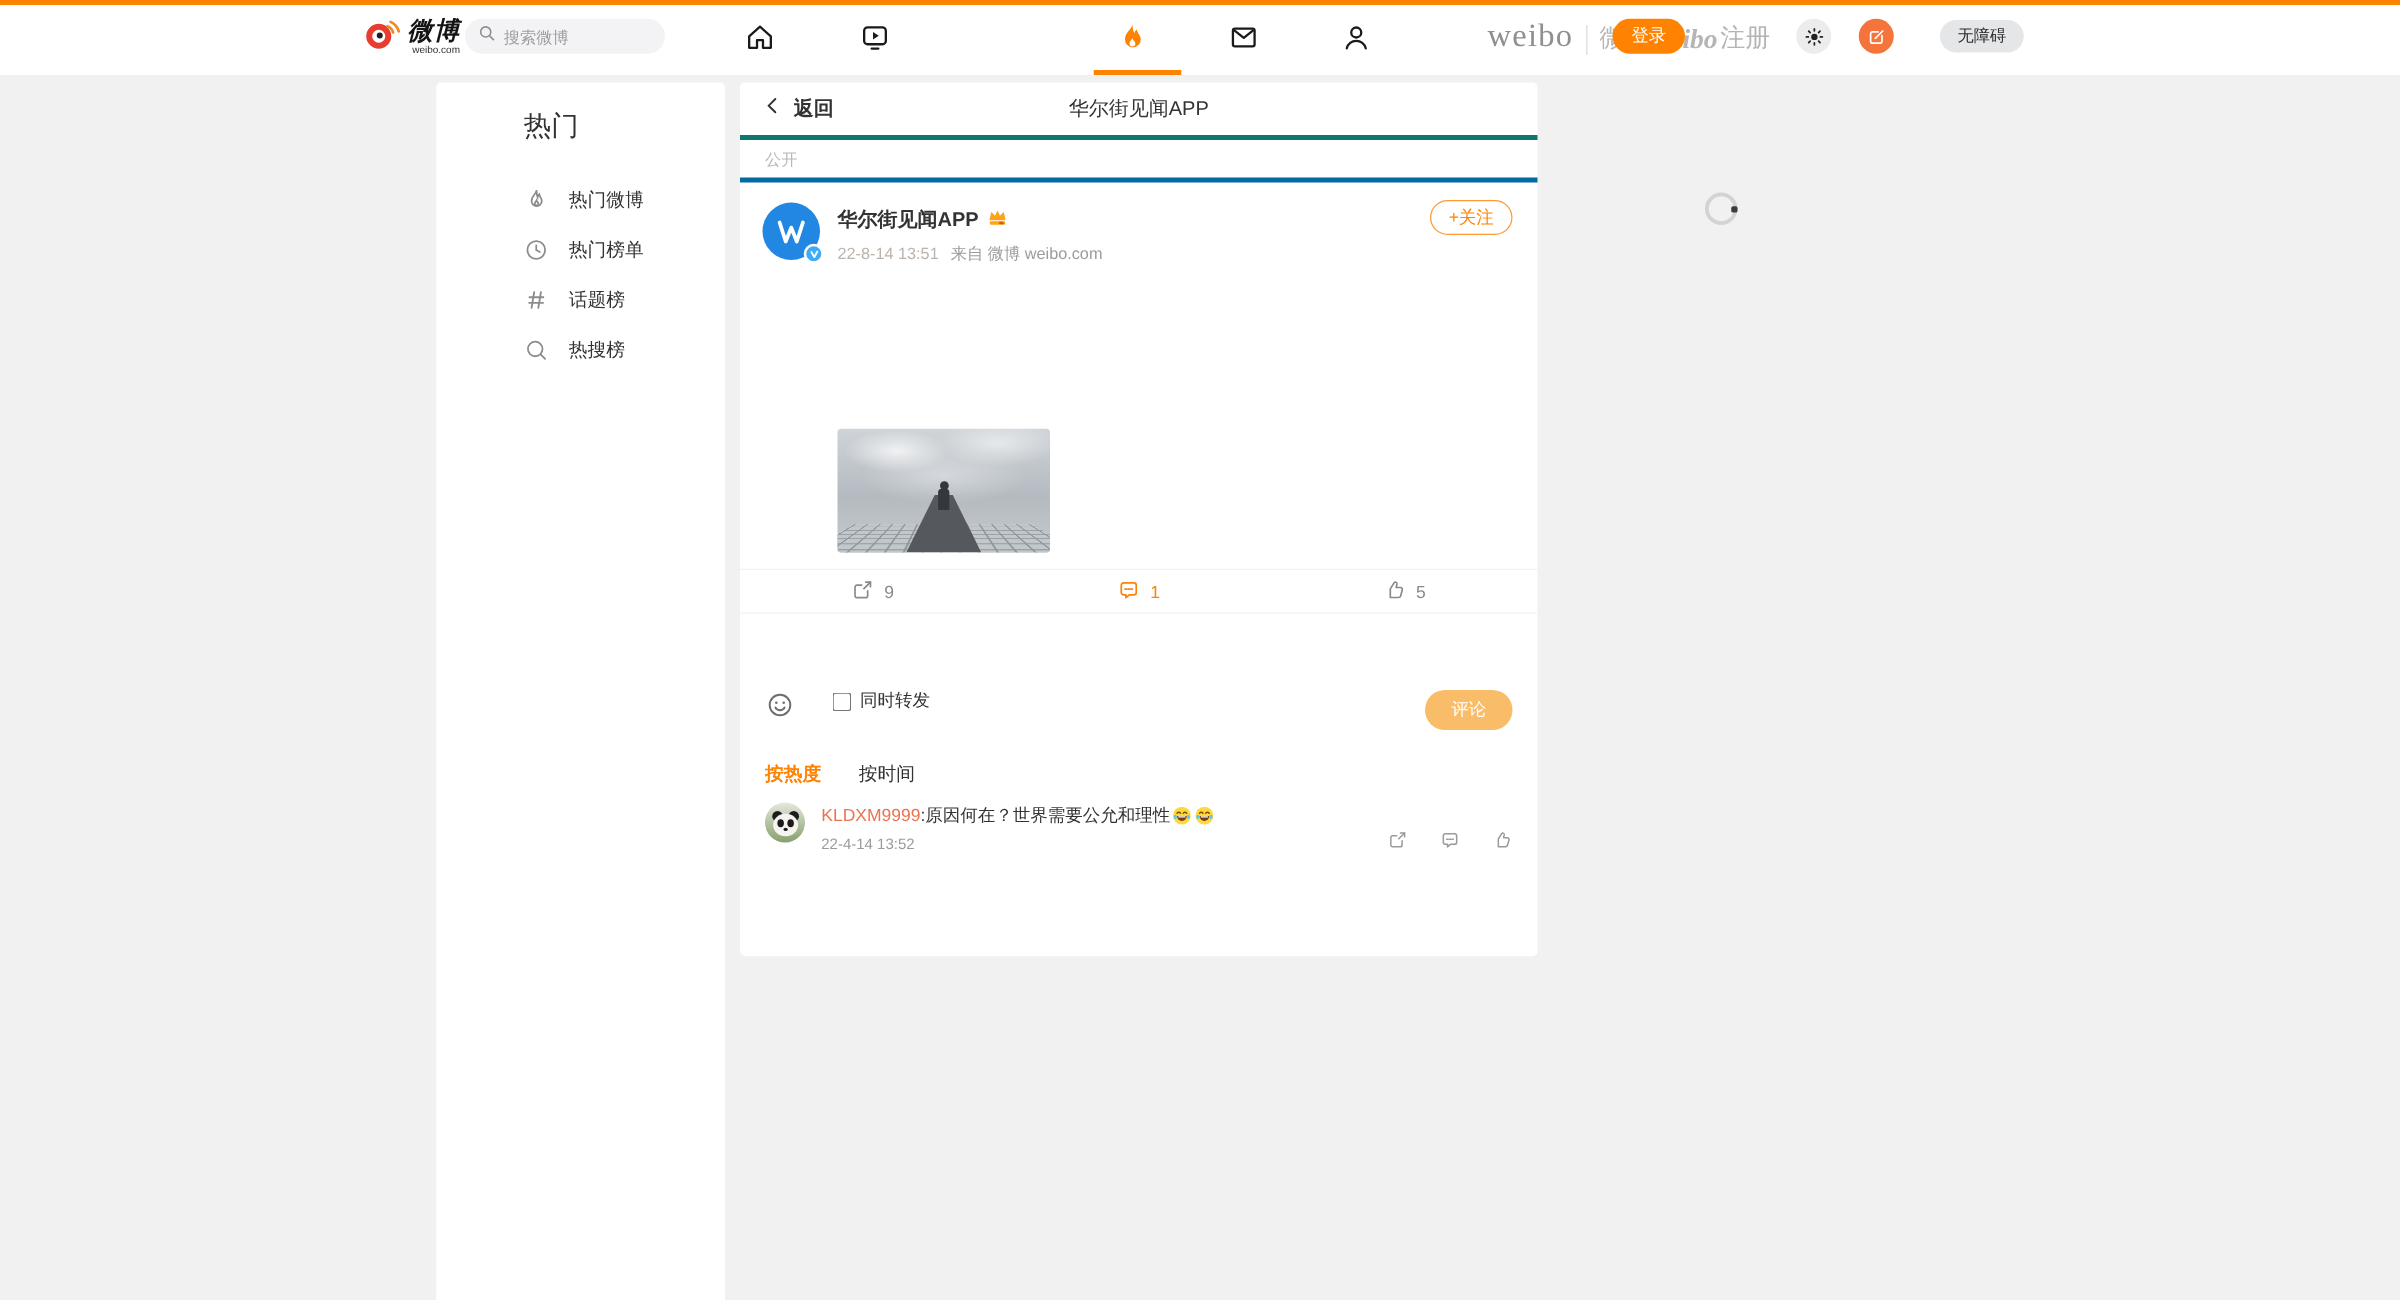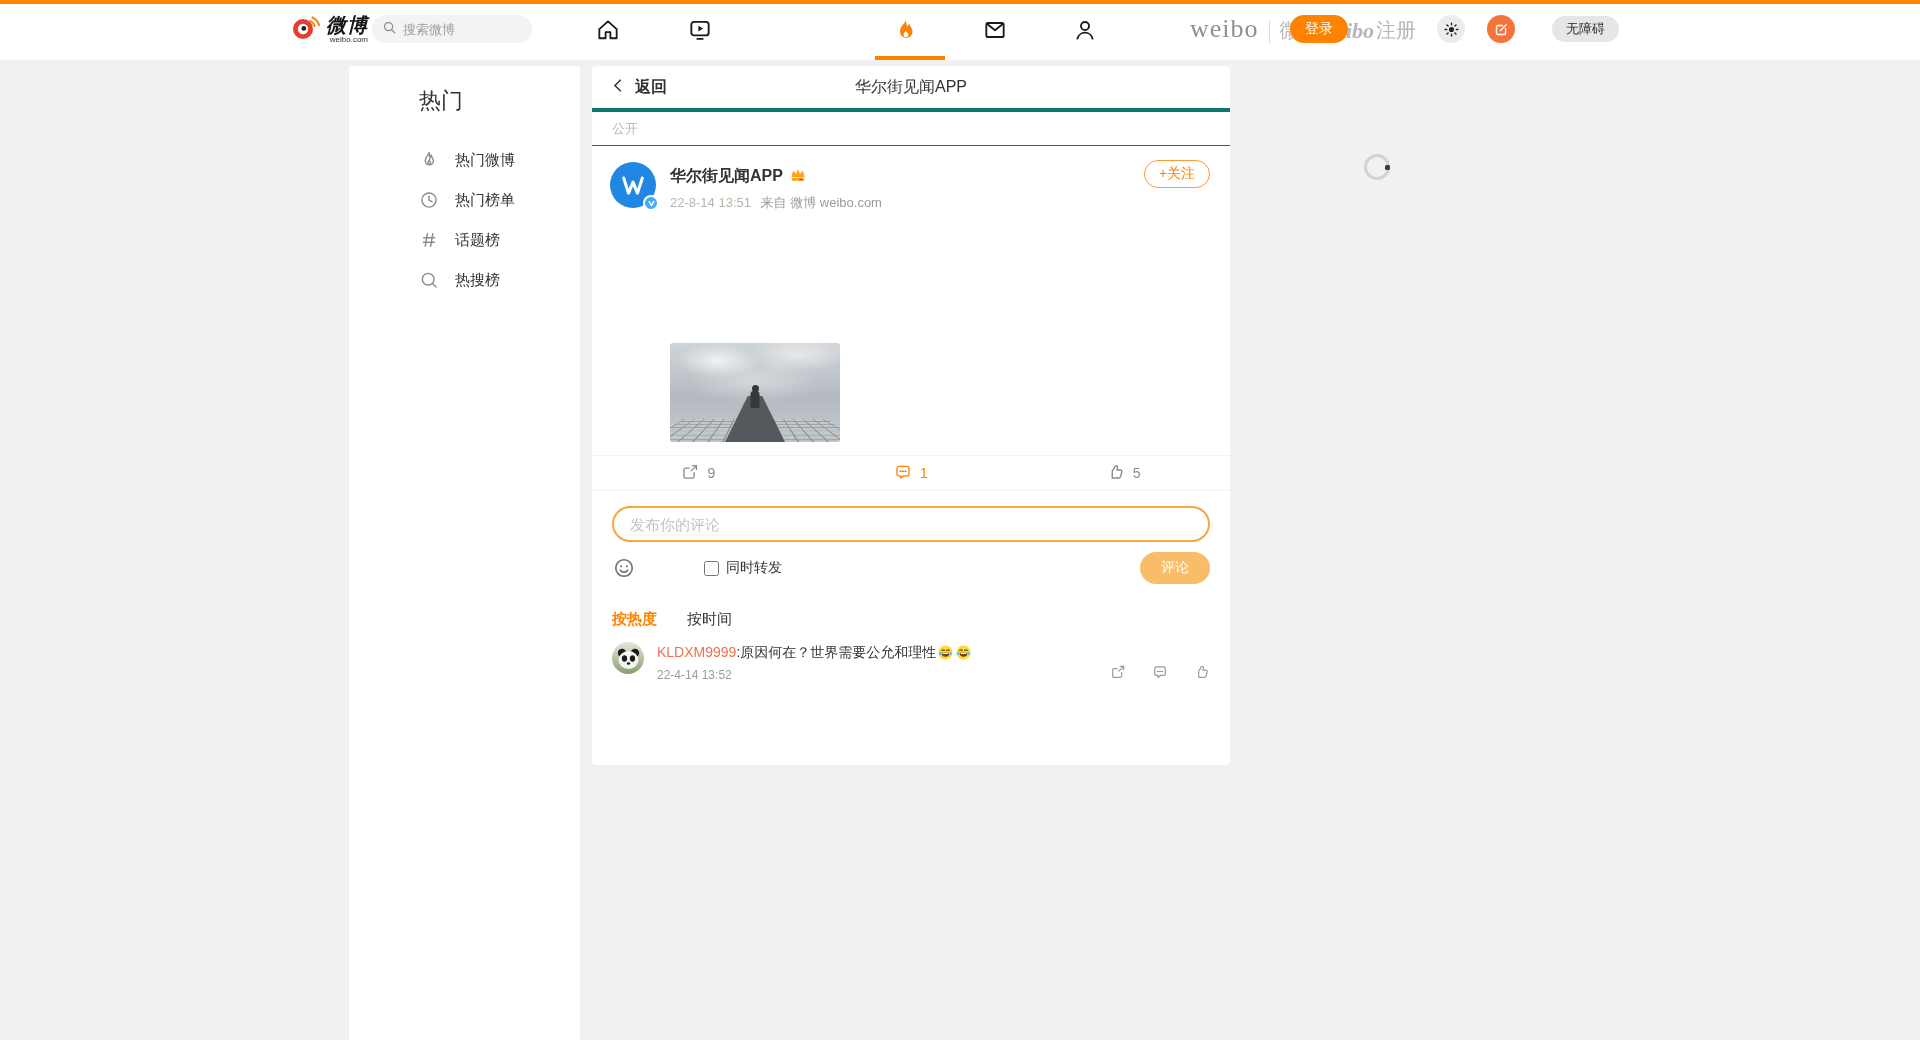--- a/index.html
+++ b/index.html
@@ -36,21 +36,21 @@
   .side-item { display:flex; align-items:center; gap:16px; height:40px; cursor:pointer; color:#333; }
   .side-item .lbl { font-size:15px; }
   .side-ic { width:20px; height:20px; color:#8c8c8c; display:flex; }
 
   
   .card { position:absolute; left:592px; top:66px; width:638px; height:699px; background:#fff; border-radius:4px; }
   .card-header { position:absolute; top:0; left:0; right:0; height:46px; border-bottom:4px solid #0f766e; display:flex; align-items:center; }
   .back-btn { display:flex; align-items:center; gap:8px; margin-left:18px; cursor:pointer; color:#333; }
   .back-label { font-size:16px; font-weight:bold; color:#333; }
   .card-title { position:absolute; left:0; right:0; text-align:center; font-size:16px; color:#333; pointer-events:none; }
-  .visibility-row { position:absolute; top:47px; left:0; right:0; height:33px; display:flex; align-items:center; padding-left:20px; border-bottom:1px solid #0369a1; }
+  .visibility-row { position:absolute; top:47px; left:0; right:0; height:33px; display:flex; align-items:center; padding-left:20px; border-bottom:4px solid #0369a1; }
   .visibility-row span { font-size:13px; color:#b9b9b9; }
 
   .avatar { position:absolute; left:18px; top:96px; width:46px; height:46px; border-radius:50%; background:#2287e2; display:flex; align-items:center; justify-content:center; cursor:pointer; }
   .v-badge { position:absolute; right:-3px; bottom:-3px; width:16px; height:16px; border-radius:50%; background:#41aaf7; border:2px solid #fff; display:flex; align-items:center; justify-content:center; }
   .author-line { position:absolute; left:78px; top:100px; display:flex; align-items:center; gap:6px; }
   .author-name { font-size:16px; font-weight:bold; color:#333; cursor:pointer; }
   .meta-line { position:absolute; left:78px; top:128px; font-size:13px; }
   .meta-time { color:#bcb4ac; }
   .meta-source { color:#9c9c9c; margin-left:6px; }
   .follow-btn { position:absolute; top:94px; right:20px; width:66px; height:28px; border:1px solid #ff9933; background:#fff; color:#ff8200; font-size:14px; border-radius:14px; cursor:pointer; font-family:inherit; }
@@ -76,21 +76,21 @@
   .pi-man::before { content:""; position:absolute; top:-6px; left:50%; transform:translateX(-50%);
     width:7px; height:7px; border-radius:50%; background:#34383b; }
 
   .action-bar { position:absolute; top:389px; left:0; right:0; height:36px; display:flex;
     border-top:1px solid #f2f2f2; border-bottom:1px solid #f2f2f2; }
   .action-col { flex:1; display:flex; align-items:center; justify-content:center; gap:8px; cursor:pointer; color:#8a8a8a; font-size:14px; }
   .action-col.active { color:#ff8200; }
 
   .comment-input { position:absolute; top:440px; left:20px; width:598px; height:36px; border:2px solid #f7a543; border-radius:18px; padding:0 16px; font-size:15px; color:#333; outline:none; background:#fff; font-family:inherit; }
   .comment-input::placeholder { color:#c3c3c3; }
-  .composer-row { position:absolute; top:486px; left:20px; right:20px; height:32px; display:flex; align-items:center;gap:38px; }
+  .composer-row { position:absolute; top:486px; left:20px; right:20px; height:32px; display:flex; align-items:flex-start; }
   .smiley-btn { width:24px; height:24px; border:none; background:transparent; color:#6e6e6e; cursor:pointer; display:flex; align-items:center; justify-content:center; padding:0; }
   .repost-check { display:flex; align-items:center; gap:7px; margin-left:30px; cursor:pointer; }
   .repost-check input { width:15px; height:15px; cursor:pointer; }
   .repost-check span { font-size:14px; color:#333; }
   .submit-btn { margin-left:auto; width:70px; height:32px; border:none; border-radius:16px; background:#f9bd69; color:#fff; font-size:14px; cursor:pointer; font-family:Liberation Serif, serif; }
 
   .sort-tabs { position:absolute; top:544px; left:20px; display:flex; gap:30px; }
   .sort-tab { font-size:15px; color:#333; cursor:pointer; }
   .sort-tab.active { color:#ff8200; font-weight:bold; }
 
@@ -319,21 +319,20 @@
       <div class="action-col">
         <span>
           <svg width="18" height="18" viewBox="0 0 24 24" fill="none" stroke="currentColor" stroke-width="1.8" stroke-linecap="round" stroke-linejoin="round">
               <path d="M7 10.8 V20 M7 10.8 L11 4.4 a1.7 1.7 0 0 1 3.1 1.2 L13.3 9.3 H18 a1.9 1.9 0 0 1 1.8 2.4 L18 18.4 A2.3 2.3 0 0 1 15.8 20 H7"></path>
             </svg>
         </span>
         <span>5</span>
       </div>
     </div>
 
-    <input class="comment-input" placeholder="发布你的评论" style="">
 
     <div class="composer-row">
       <button class="smiley-btn">
         <svg width="22" height="22" viewBox="0 0 24 24" fill="none" stroke="currentColor" stroke-width="1.7" stroke-linecap="round">
             <circle cx="12" cy="12" r="9"></circle>
             <circle cx="8.8" cy="10" r="1.1" fill="currentColor" stroke="none"></circle>
             <circle cx="15.2" cy="10" r="1.1" fill="currentColor" stroke="none"></circle>
             <path d="M8 14.2 a4.6 4.6 0 0 0 8 0"></path>
           </svg>
       </button>

